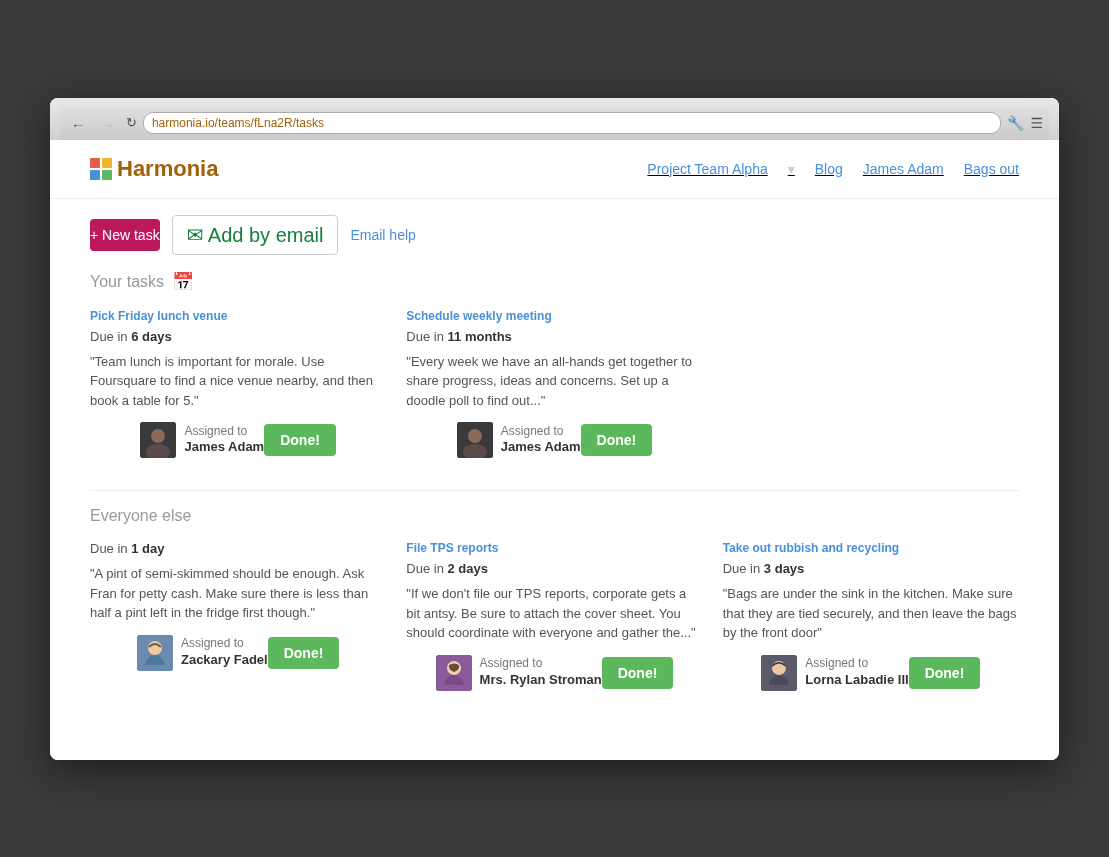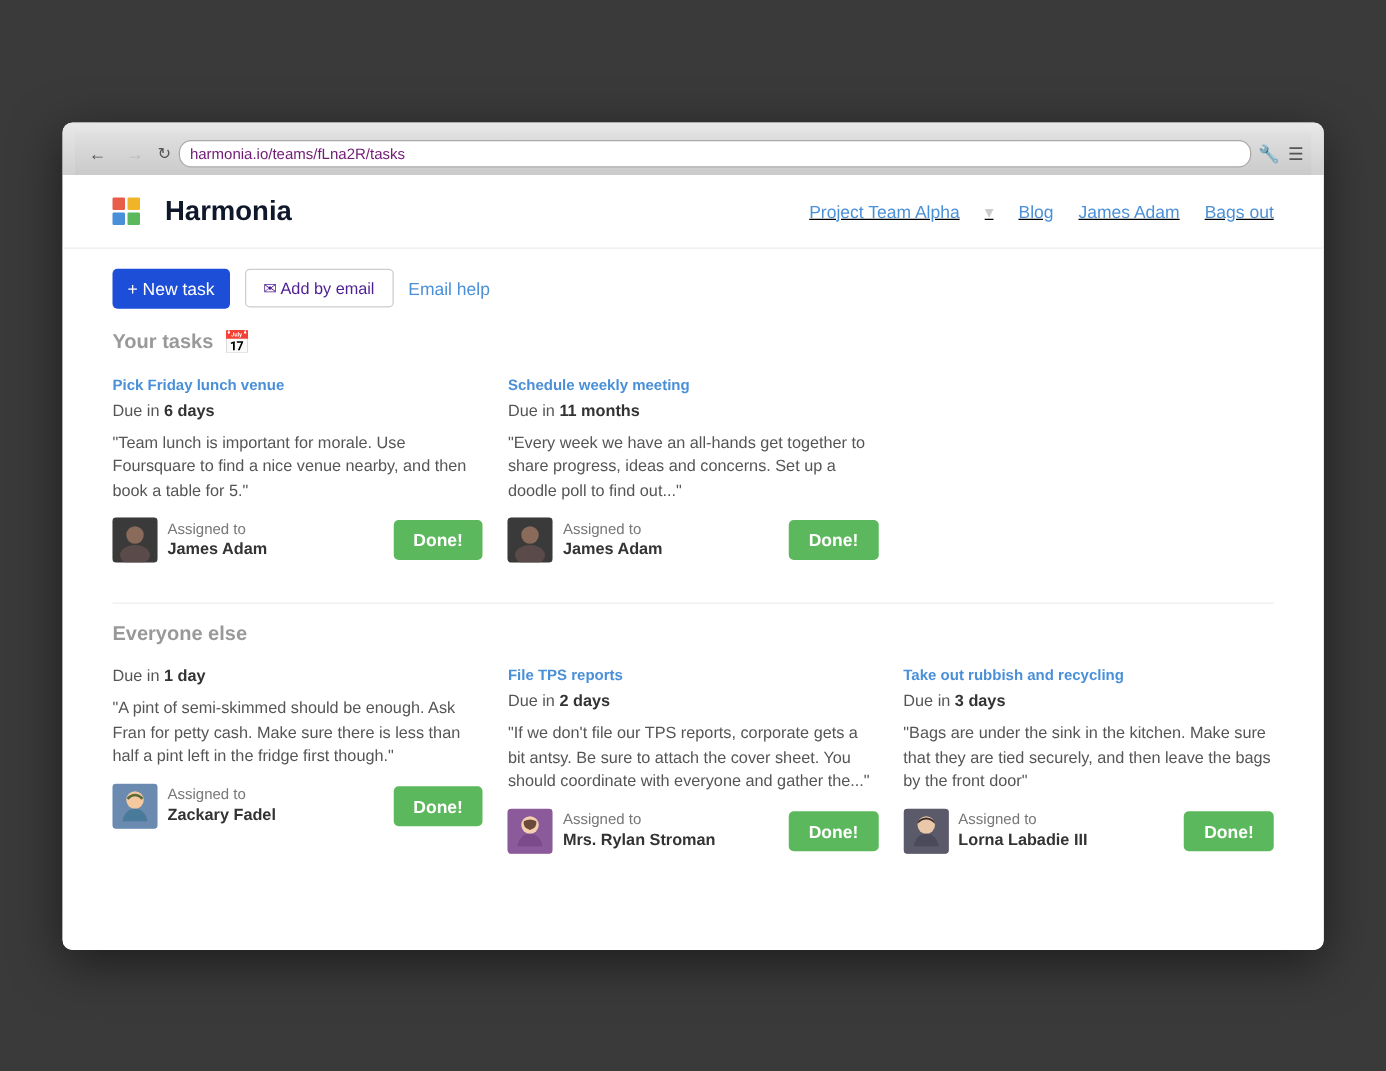--- a/index.html
+++ b/index.html
@@ -86,21 +86,21 @@
       font-size: 13px;
       cursor: pointer;
     }
     .address-bar {
       flex: 1;
       background: #fff;
       border: 1px solid #aaa;
       border-radius: 10px;
       padding: 3px 8px;
       font-size: 12px;
-      color: #701a75;
+      color: #a16207;
     }
     .browser-icon-btn {
       background: none;
       border: none;
       color: #555;
       font-size: 14px;
       cursor: pointer;
     }
     .page-content {
       background: #fff;
@@ -110,24 +110,24 @@
     
     .app-header {
       display: flex;
       align-items: center;
       padding: 16px 40px;
       border-bottom: 1px solid #eee;
     }
     .logo {
       display: flex;
       align-items: center;
-      gap: 20px;
+      gap: 5px;
       font-size: 22px;
       font-weight: 600;
-      color: #0f172a;
+      color: #a16207;
       flex: 1;
     }
     .logo-icon {
       display: flex;
       gap: 2px;
     }
     .logo-square {
       width: 10px;
       height: 10px;
       border-radius: 1px;
@@ -145,59 +145,59 @@
       cursor: pointer;
     }
     
     .toolbar {
       padding: 16px 40px;
       display: flex;
       align-items: center;
       gap: 12px;
     }
     .btn-new-task {
-      background: #1d4ed8;
+      background: #be185d;
       color: #fff;
       border: none;
       border-radius: 4px;
-      padding: 8px 12px;
+      padding: 8px 0;
       font-size: 14px;
       cursor: pointer;
       display: flex;
       align-items: center;
       gap: 6px;
     }
     .btn-add-email {
       background: #fff;
-      color: #4c1d95;
+      color: #15803d;
       border: 1px solid #ccc;
       border-radius: 4px;
       padding: 7px 14px;
-      font-size: 13px;
+      font-size: 20px;
       cursor: pointer;
       display: flex;
       align-items: center;
       gap: 6px;
     }
     .btn-email-help {
       background: none;
       border: none;
       color: #4a90d9;
       font-size: 14px;
       cursor: pointer;
       text-decoration: none;
     }
     
     .main-content {
       padding: 0 40px 20px 40px;
     }
     .section-heading {
       font-size: 16px;
       color: #999;
-      font-weight: 700;
+      font-weight: 400;
       margin-bottom: 16px;
       display: flex;
       align-items: center;
       gap: 8px;
     }
     .calendar-icon {
       color: #4a90d9;
       font-size: 18px;
     }
     .tasks-grid {
@@ -229,21 +229,21 @@
     }
     .task-desc {
       font-size: 13px;
       color: #555;
       margin-bottom: 12px;
       line-height: 1.5;
     }
     .task-footer {
       display: flex;
       align-items: center;
-      justify-content: space-between;
+      justify-content: center;
     }
     .assignee {
       display: flex;
       align-items: center;
       gap: 8px;
     }
     .avatar {
       width: 36px;
       height: 36px;
       border-radius: 3px;

